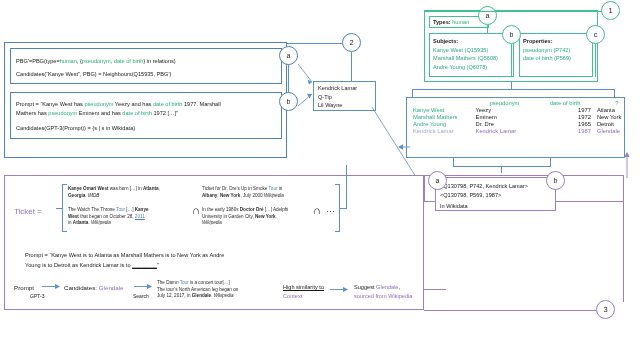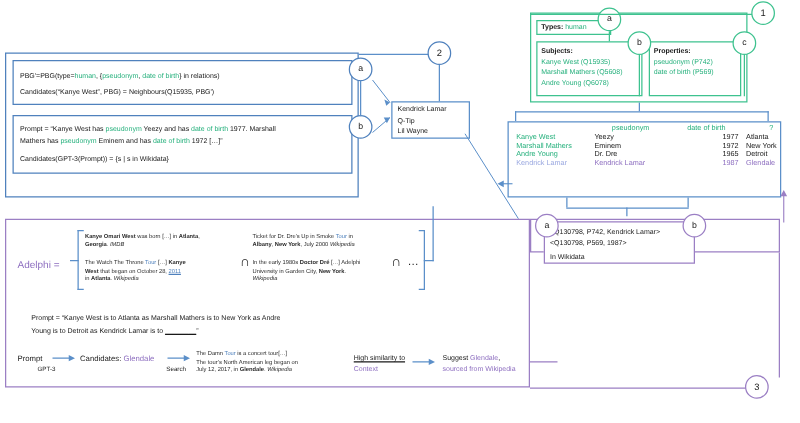--- a/index.html
+++ b/index.html
@@ -196,21 +196,21 @@
 
 <div class="circ p" style="left:428px;top:171px;width:19px;height:19px;">a</div>
 <div class="circ p" style="left:546px;top:171px;width:19px;height:19px;">b</div>
 
 <div class="box purple" style="left:4px;top:175px;width:420px;height:135px;"></div>
 
 <div class="ln lnp" style="left:424px;top:309.5px;width:180px;height:1px;"></div>
 <div class="ln lnp" style="left:623px;top:202px;width:1px;height:100px;"></div>
 <div class="circ p num" style="left:596px;top:300px;width:19px;height:19px;">3</div>
 
-<div class="txt" style="left:14px;top:207px;font-size:8px;color:#8e6fc0;">Adelphi  =</div>
+<div class="txt" style="left:14px;top:207px;font-size:8px;color:#8e6fc0;">Ticket  =</div>
 
 <div class="ln lnb" style="left:62px;top:184px;width:1px;height:48px;"></div>
 <div class="ln lnb" style="left:62px;top:184px;width:5px;height:1px;"></div>
 <div class="ln lnb" style="left:62px;top:231px;width:5px;height:1px;"></div>
 <div class="ln lnb" style="left:56px;top:208px;width:7px;height:1px;"></div>
 
 <div class="ctxcol" style="left:68px;top:186px;width:120px;">
   <span class="bold">Kanye Omari West</span><span> was born […] in </span><span class="bold">Atlanta</span><span>,</span><br>
   <span class="bold">Georgia</span><span>. </span><span class="ital">IMDB</span>
 </div>

